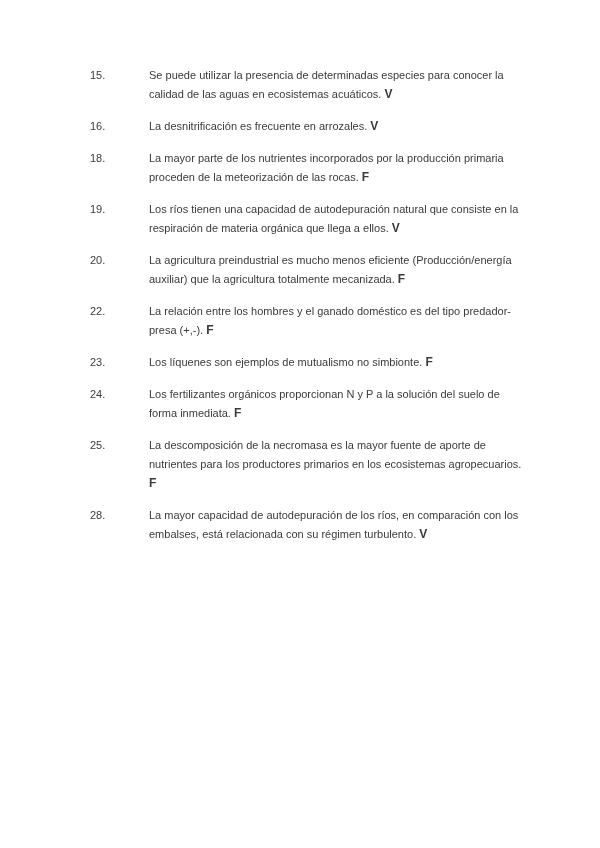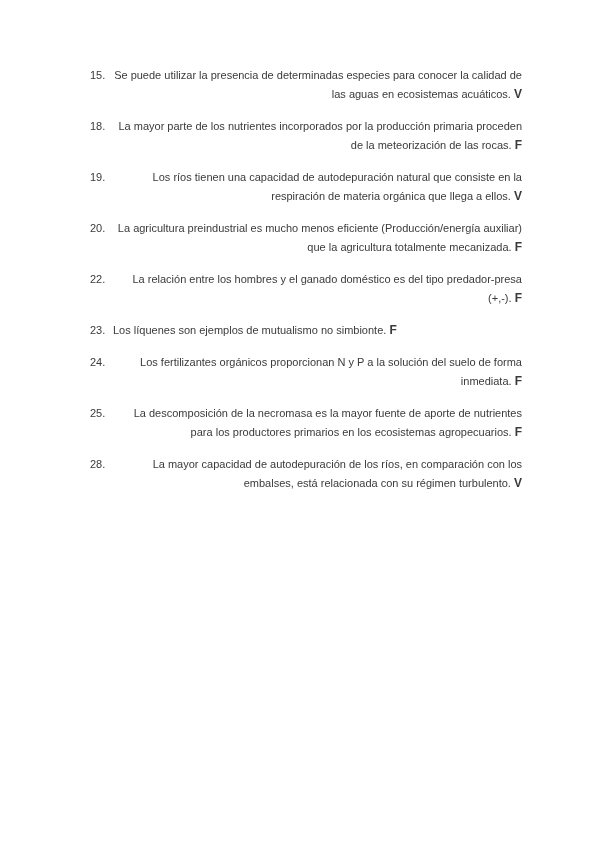--- a/index.html
+++ b/index.html
@@ -19,42 +19,46 @@
     width: 600px;
     height: 848px;
     padding: 66px 78px 40px 90px;
   }
   .question {
     display: flex;
     align-items: flex-start;
     margin-bottom: 13px;
     font-size: 11px;
     line-height: 19px;
+    gap: 36px;
   }
   .q-num {
     flex: 0 0 23px;
     width: 23px;
   }
   .q-body {
     max-width: 412px;
-    text-align: right;
   }
   .q-answer {
     font-weight: bold;
     font-size: 12px;
   }
 </style>
 </head>
 <body>
 
 <div class="page">
   <div id="question-list">
       <div class="question">
         <span class="q-num">15.</span>
         <span class="q-body"><span>Se puede utilizar la presencia de determinadas especies para conocer la calidad de las aguas en ecosistemas acuáticos. </span><strong class="q-answer">V</strong></span>
+      </div>
+      <div class="question">
+        <span class="q-num">16.</span>
+        <span class="q-body"><span>La desnitrificación es frecuente en arrozales. </span><strong class="q-answer">V</strong></span>
       </div>
       <div class="question">
         <span class="q-num">18.</span>
         <span class="q-body"><span>La mayor parte de los nutrientes incorporados por la producción primaria proceden de la meteorización de las rocas. </span><strong class="q-answer">F</strong></span>
       </div>
       <div class="question">
         <span class="q-num">19.</span>
         <span class="q-body"><span>Los ríos tienen una capacidad de autodepuración natural que consiste en la respiración de materia orgánica que llega a ellos. </span><strong class="q-answer">V</strong></span>
       </div>
       <div class="question">

